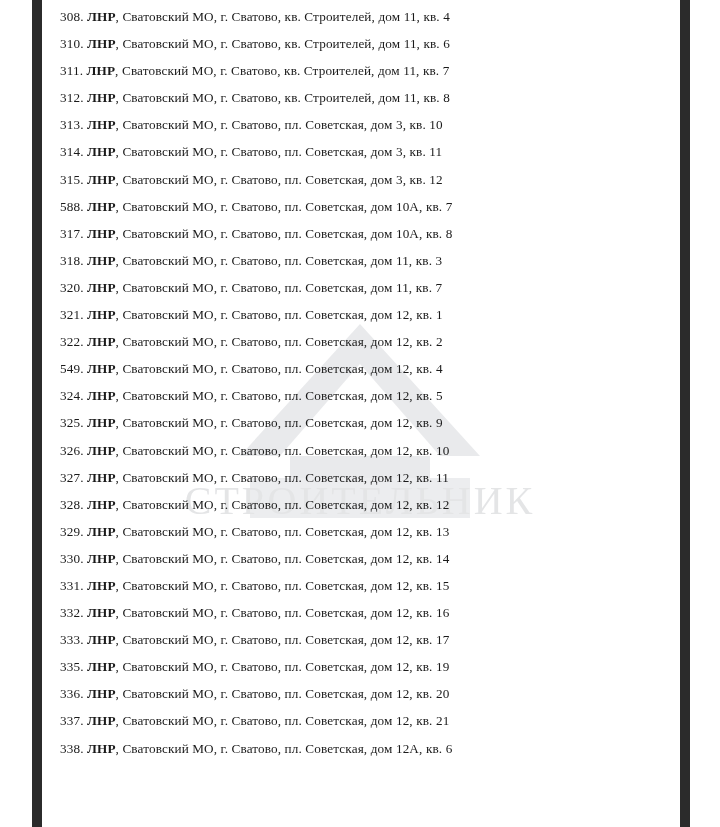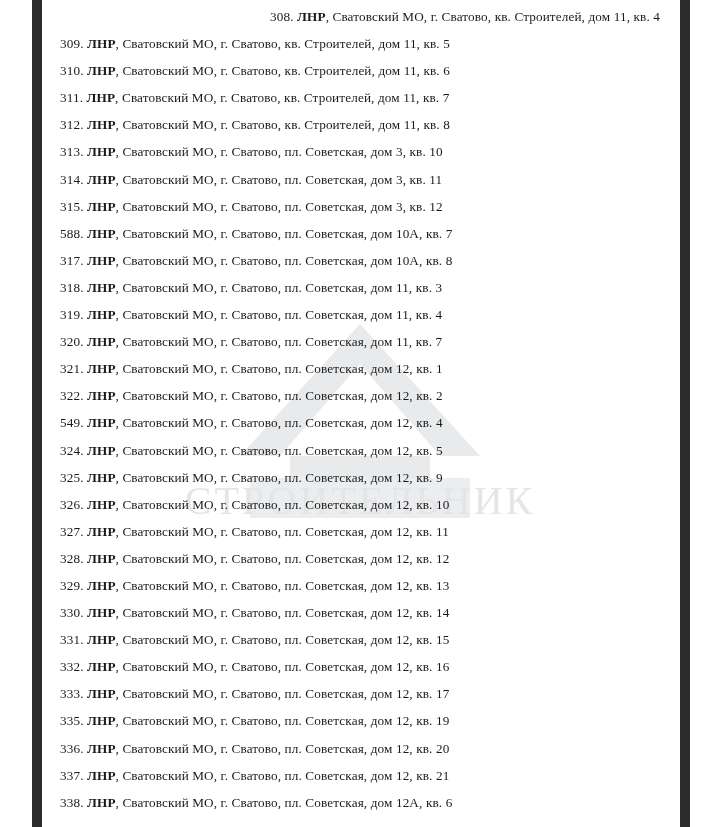--- a/index.html
+++ b/index.html
@@ -63,21 +63,21 @@
     padding: 0;
     list-style: none;
   }
   .row {
     font-size: 13.2px;
     line-height: 27.1px;
     color: #1a1a1a;
     white-space: nowrap;
     letter-spacing: 0.01em;
   }
-  .row:first-child { margin-top: 3px; text-align: right; }
+  .row:first-child { margin-top: 3px; }
   .row .num { }
   .row .body { }
   .row b { font-weight: bold; }
 </style>
 </head>
 <body>
 
 <div class="page">
 
   <div class="top-strip"></div>
@@ -89,31 +89,29 @@
       <polygon points="210,18 330,150 290,150 210,58 130,150 90,150" fill="#b9bcc2"></polygon>
       <rect x="140" y="150" width="140" height="60" fill="#b9bcc2"></rect>
       <rect x="100" y="172" width="220" height="40" fill="#c3c6cb"></rect>
       <text x="210" y="208" text-anchor="middle" font-family="Liberation Serif, serif" font-size="40" letter-spacing="3" fill="#a7aab0">СТРОИТЕЛЬНИК</text>
     </svg>
   </div>
 
   <div class="content">
     <ul class="list" id="rows">
         <li class="row"><span class="num">308.</span><span class="body"><b> ЛНР</b>, Сватовский МО, г. Сватово, кв. Строителей, дом 11, кв. 4</span></li>
-        <li class="row"><span class="num">309.</span><span class="body"><b> ЛНР</b>, Сватовский МО, г. Сватово, кв. Строителей, дом 11, кв. 5</span></li>
         <li class="row"><span class="num">310.</span><span class="body"><b> ЛНР</b>, Сватовский МО, г. Сватово, кв. Строителей, дом 11, кв. 6</span></li>
         <li class="row"><span class="num">311.</span><span class="body"><b> ЛНР</b>, Сватовский МО, г. Сватово, кв. Строителей, дом 11, кв. 7</span></li>
         <li class="row"><span class="num">312.</span><span class="body"><b> ЛНР</b>, Сватовский МО, г. Сватово, кв. Строителей, дом 11, кв. 8</span></li>
         <li class="row"><span class="num">313.</span><span class="body"><b> ЛНР</b>, Сватовский МО, г. Сватово, пл. Советская, дом 3, кв. 10</span></li>
         <li class="row"><span class="num">314.</span><span class="body"><b> ЛНР</b>, Сватовский МО, г. Сватово, пл. Советская, дом 3, кв. 11</span></li>
         <li class="row"><span class="num">315.</span><span class="body"><b> ЛНР</b>, Сватовский МО, г. Сватово, пл. Советская, дом 3, кв. 12</span></li>
         <li class="row"><span class="num">588.</span><span class="body"><b> ЛНР</b>, Сватовский МО, г. Сватово, пл. Советская, дом 10А, кв. 7</span></li>
         <li class="row"><span class="num">317.</span><span class="body"><b> ЛНР</b>, Сватовский МО, г. Сватово, пл. Советская, дом 10А, кв. 8</span></li>
         <li class="row"><span class="num">318.</span><span class="body"><b> ЛНР</b>, Сватовский МО, г. Сватово, пл. Советская, дом 11, кв. 3</span></li>
-        <li class="row"><span class="num">319.</span><span class="body"><b> ЛНР</b>, Сватовский МО, г. Сватово, пл. Советская, дом 11, кв. 4</span></li>
         <li class="row"><span class="num">320.</span><span class="body"><b> ЛНР</b>, Сватовский МО, г. Сватово, пл. Советская, дом 11, кв. 7</span></li>
         <li class="row"><span class="num">321.</span><span class="body"><b> ЛНР</b>, Сватовский МО, г. Сватово, пл. Советская, дом 12, кв. 1</span></li>
         <li class="row"><span class="num">322.</span><span class="body"><b> ЛНР</b>, Сватовский МО, г. Сватово, пл. Советская, дом 12, кв. 2</span></li>
         <li class="row"><span class="num">549.</span><span class="body"><b> ЛНР</b>, Сватовский МО, г. Сватово, пл. Советская, дом 12, кв. 4</span></li>
         <li class="row"><span class="num">324.</span><span class="body"><b> ЛНР</b>, Сватовский МО, г. Сватово, пл. Советская, дом 12, кв. 5</span></li>
         <li class="row"><span class="num">325.</span><span class="body"><b> ЛНР</b>, Сватовский МО, г. Сватово, пл. Советская, дом 12, кв. 9</span></li>
         <li class="row"><span class="num">326.</span><span class="body"><b> ЛНР</b>, Сватовский МО, г. Сватово, пл. Советская, дом 12, кв. 10</span></li>
         <li class="row"><span class="num">327.</span><span class="body"><b> ЛНР</b>, Сватовский МО, г. Сватово, пл. Советская, дом 12, кв. 11</span></li>
         <li class="row"><span class="num">328.</span><span class="body"><b> ЛНР</b>, Сватовский МО, г. Сватово, пл. Советская, дом 12, кв. 12</span></li>
         <li class="row"><span class="num">329.</span><span class="body"><b> ЛНР</b>, Сватовский МО, г. Сватово, пл. Советская, дом 12, кв. 13</span></li>

